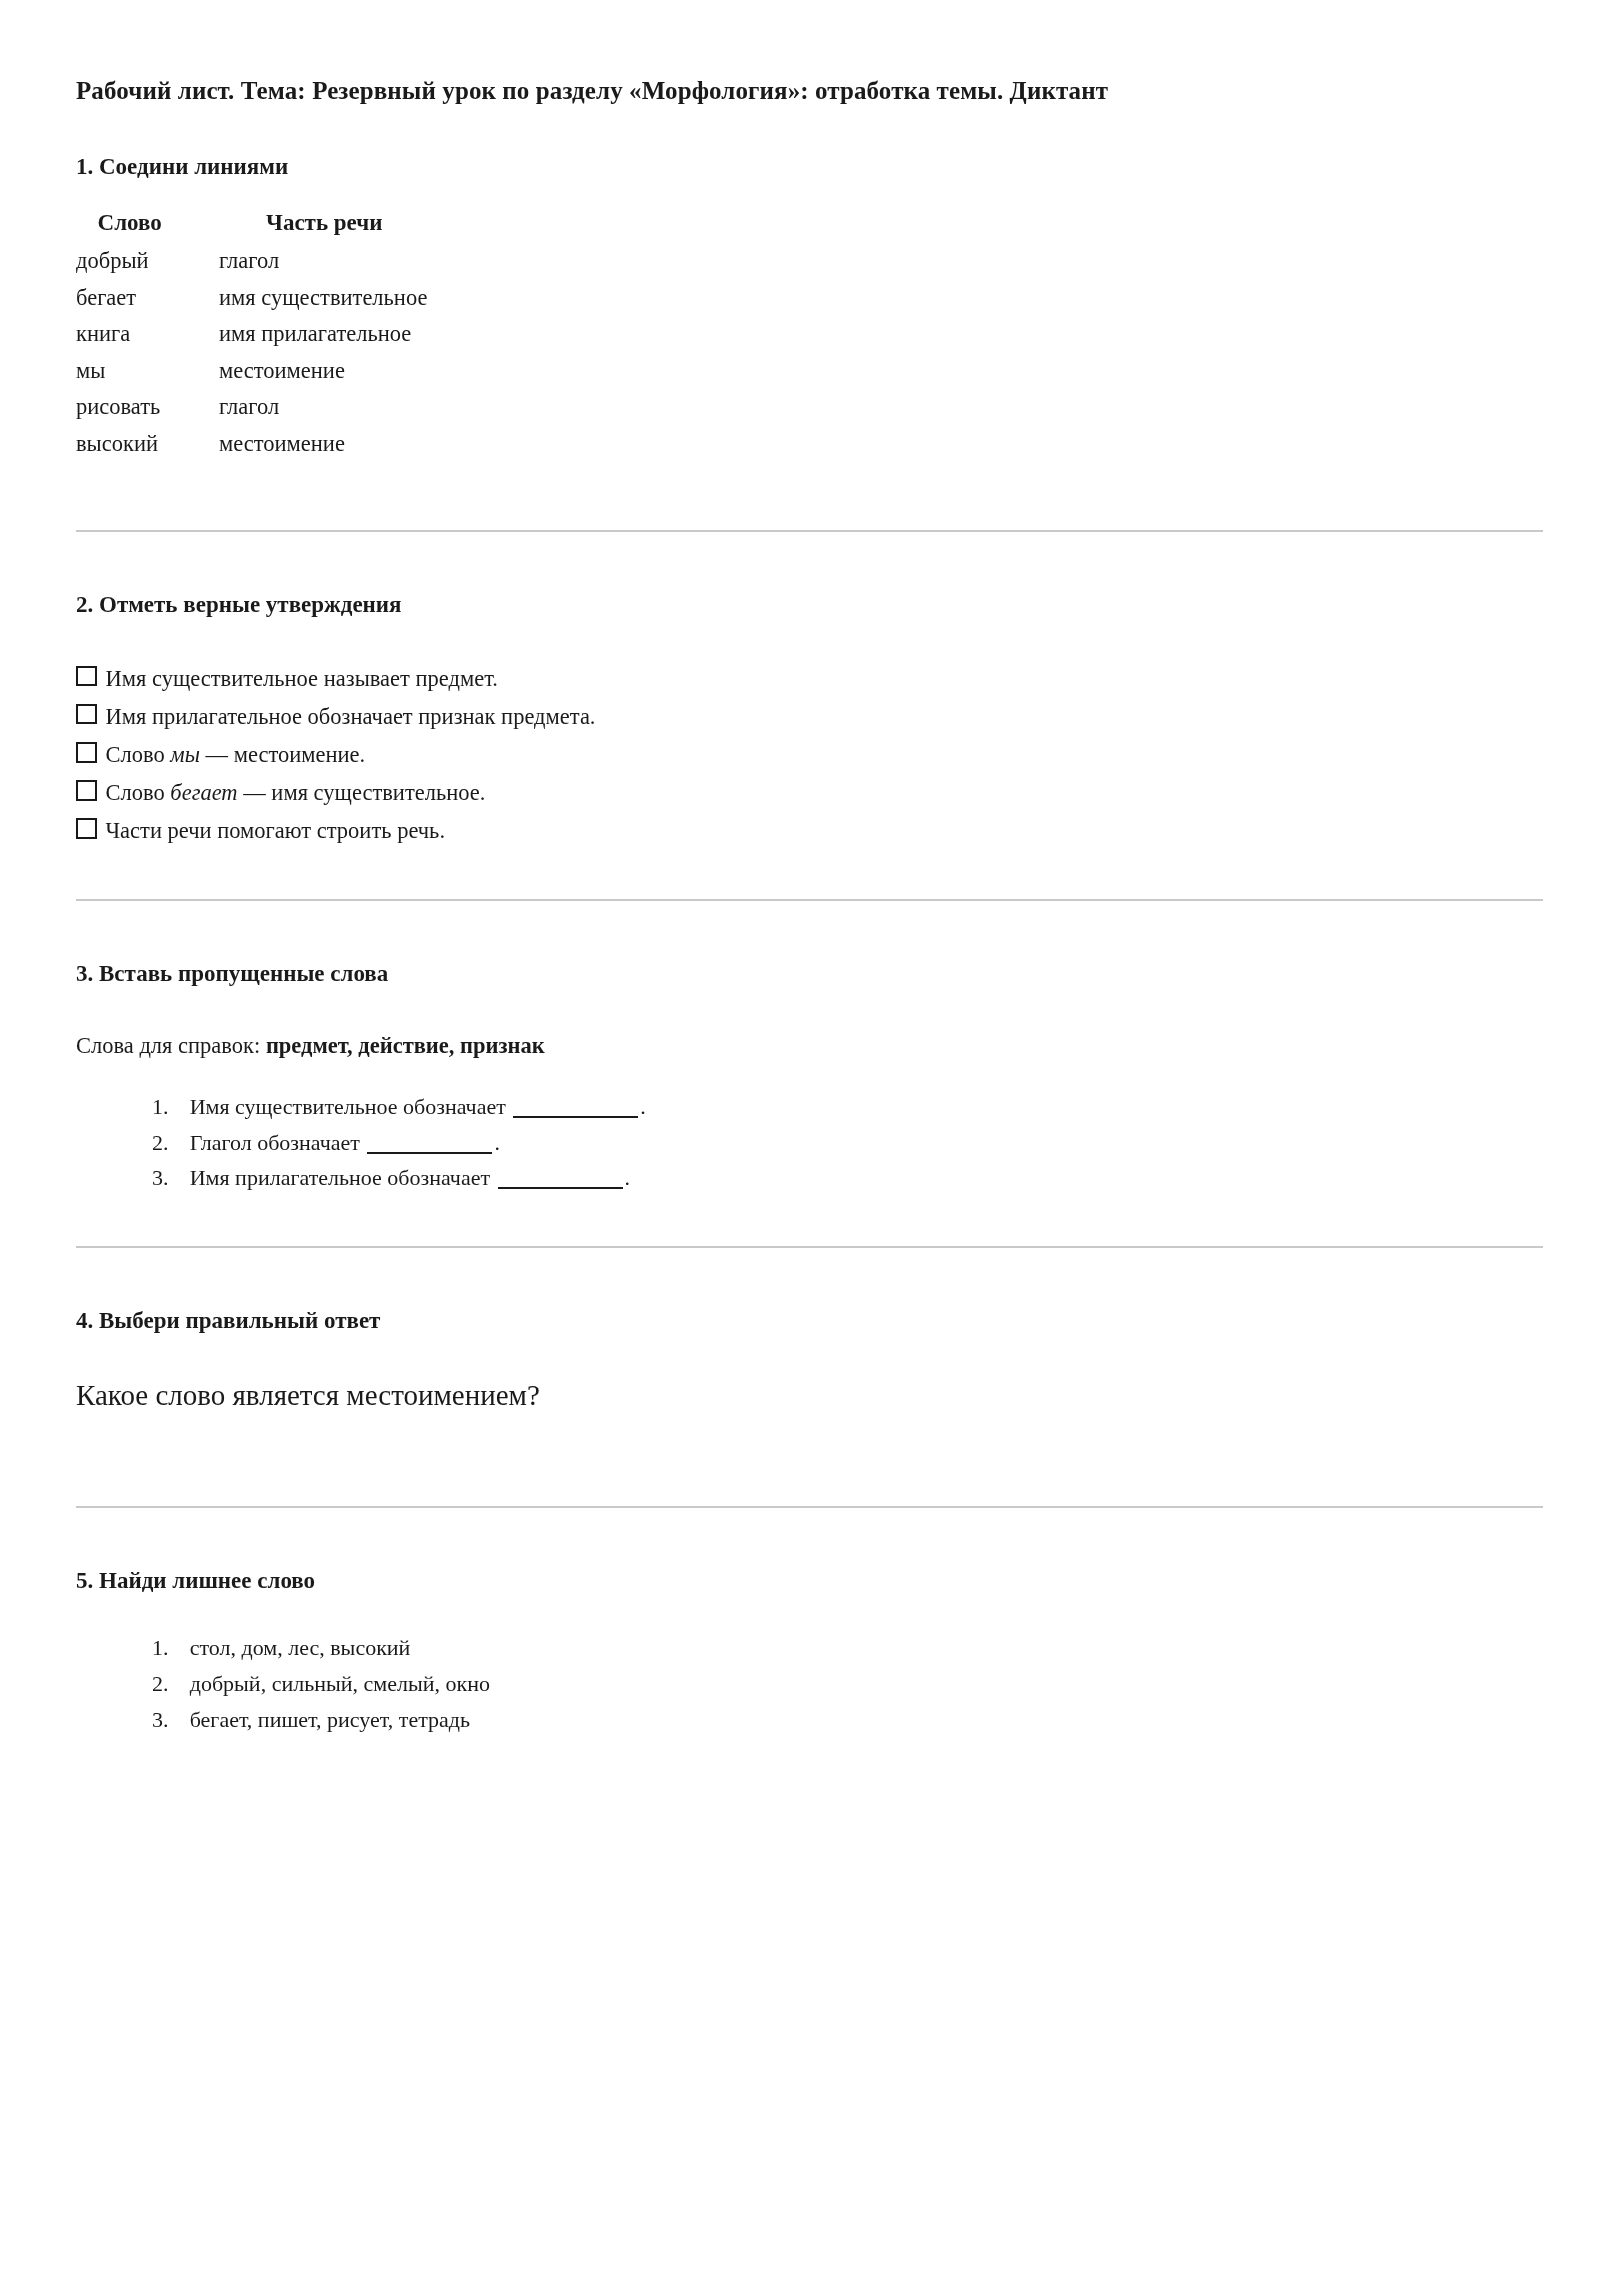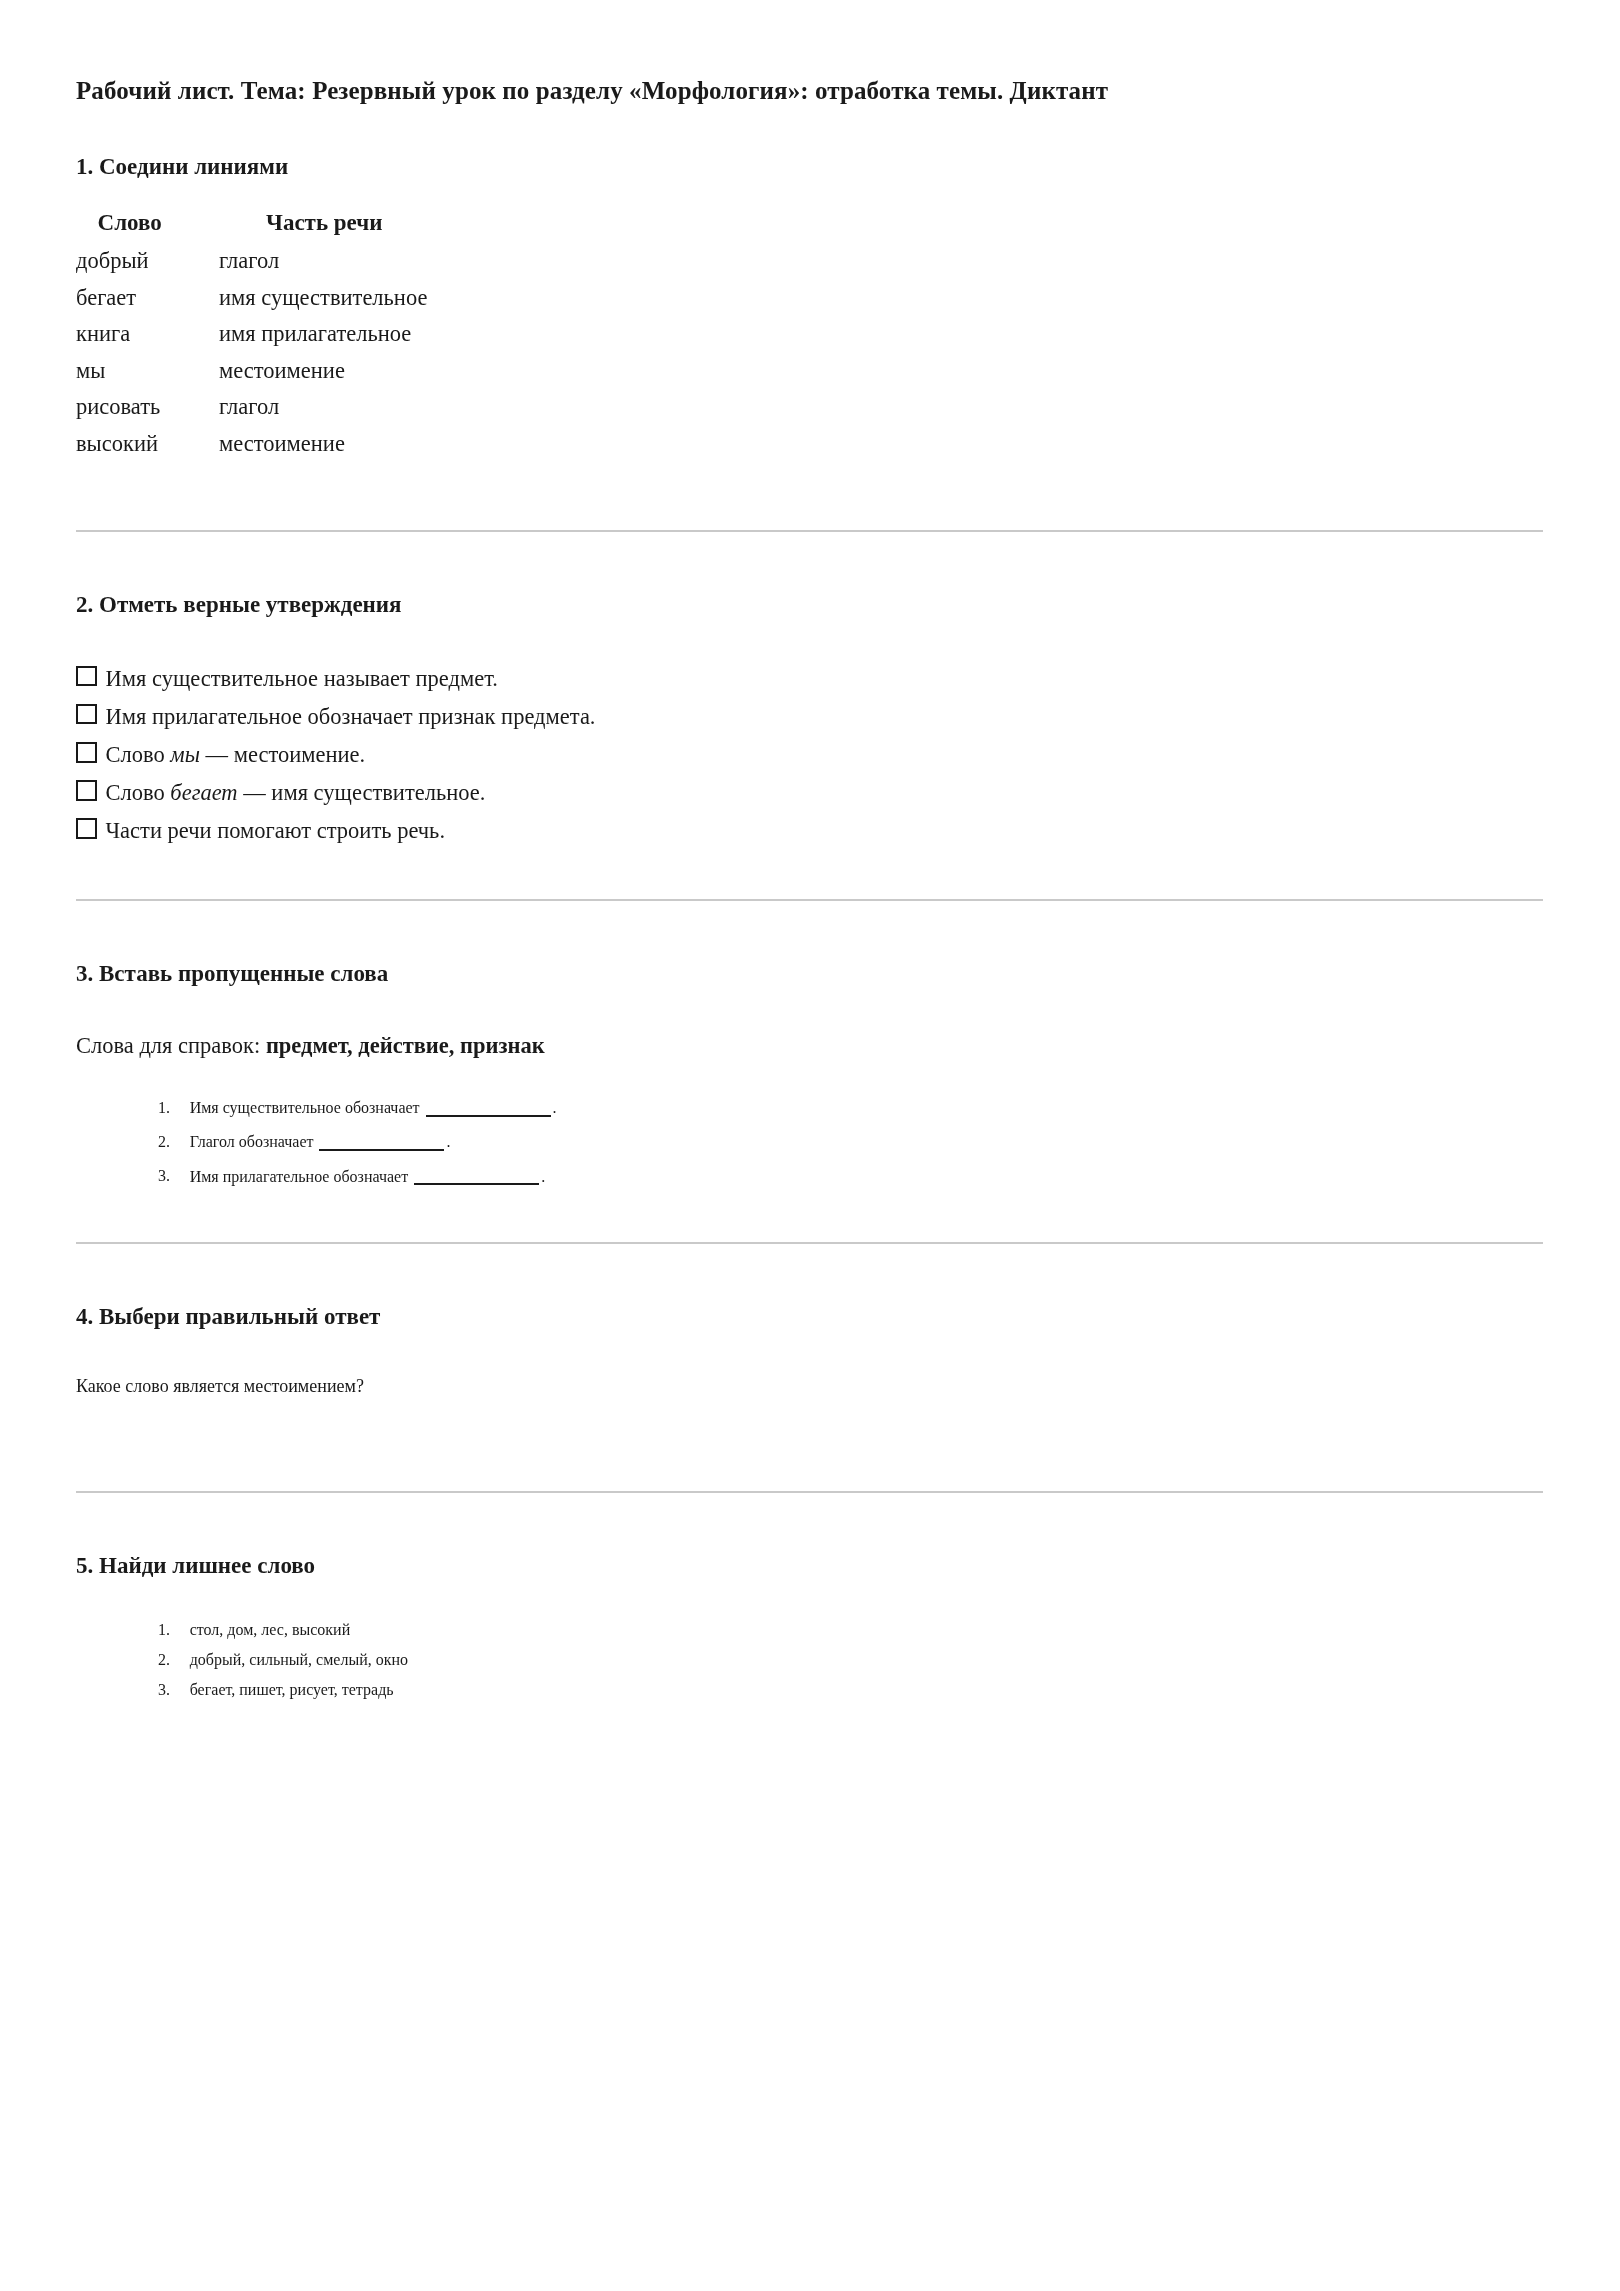--- a/index.html
+++ b/index.html
@@ -120,42 +120,42 @@
     margin: 0;
   }
   .ref-line .ref-words {
     font-weight: bold;
   }
 
   
   ol.num-list {
     margin: 0;
     padding: 0 0 0 98px;
-    font-size: 16px;
+    font-size: 22px;
     line-height: 1.0;
     list-style-position: outside;
   }
   ol.num-list li {
     margin: 0 0 13.7px 0;
     padding-left: 15.7px;
     white-space: nowrap;
   }
   ol.num-list li:last-child { margin-bottom: 0; }
 
   .blank {
     display: inline-block;
     border-bottom: 2px solid #1a1a1a;
     width: 125px;
     height: 18.6px;
     vertical-align: -3.9px;
     margin: 0 2px;
   }
 
   .question-line {
-    font-size: 18px;
+    font-size: 29px;
     line-height: 1.0;
     margin: 0;
   }
 </style>
 </head>
 <body>
 
 <div class="page">
 
   <h1 class="doc-title">Рабочий лист. Тема: Резервный урок по разделу «Морфология»: отработка темы. Диктант</h1>

